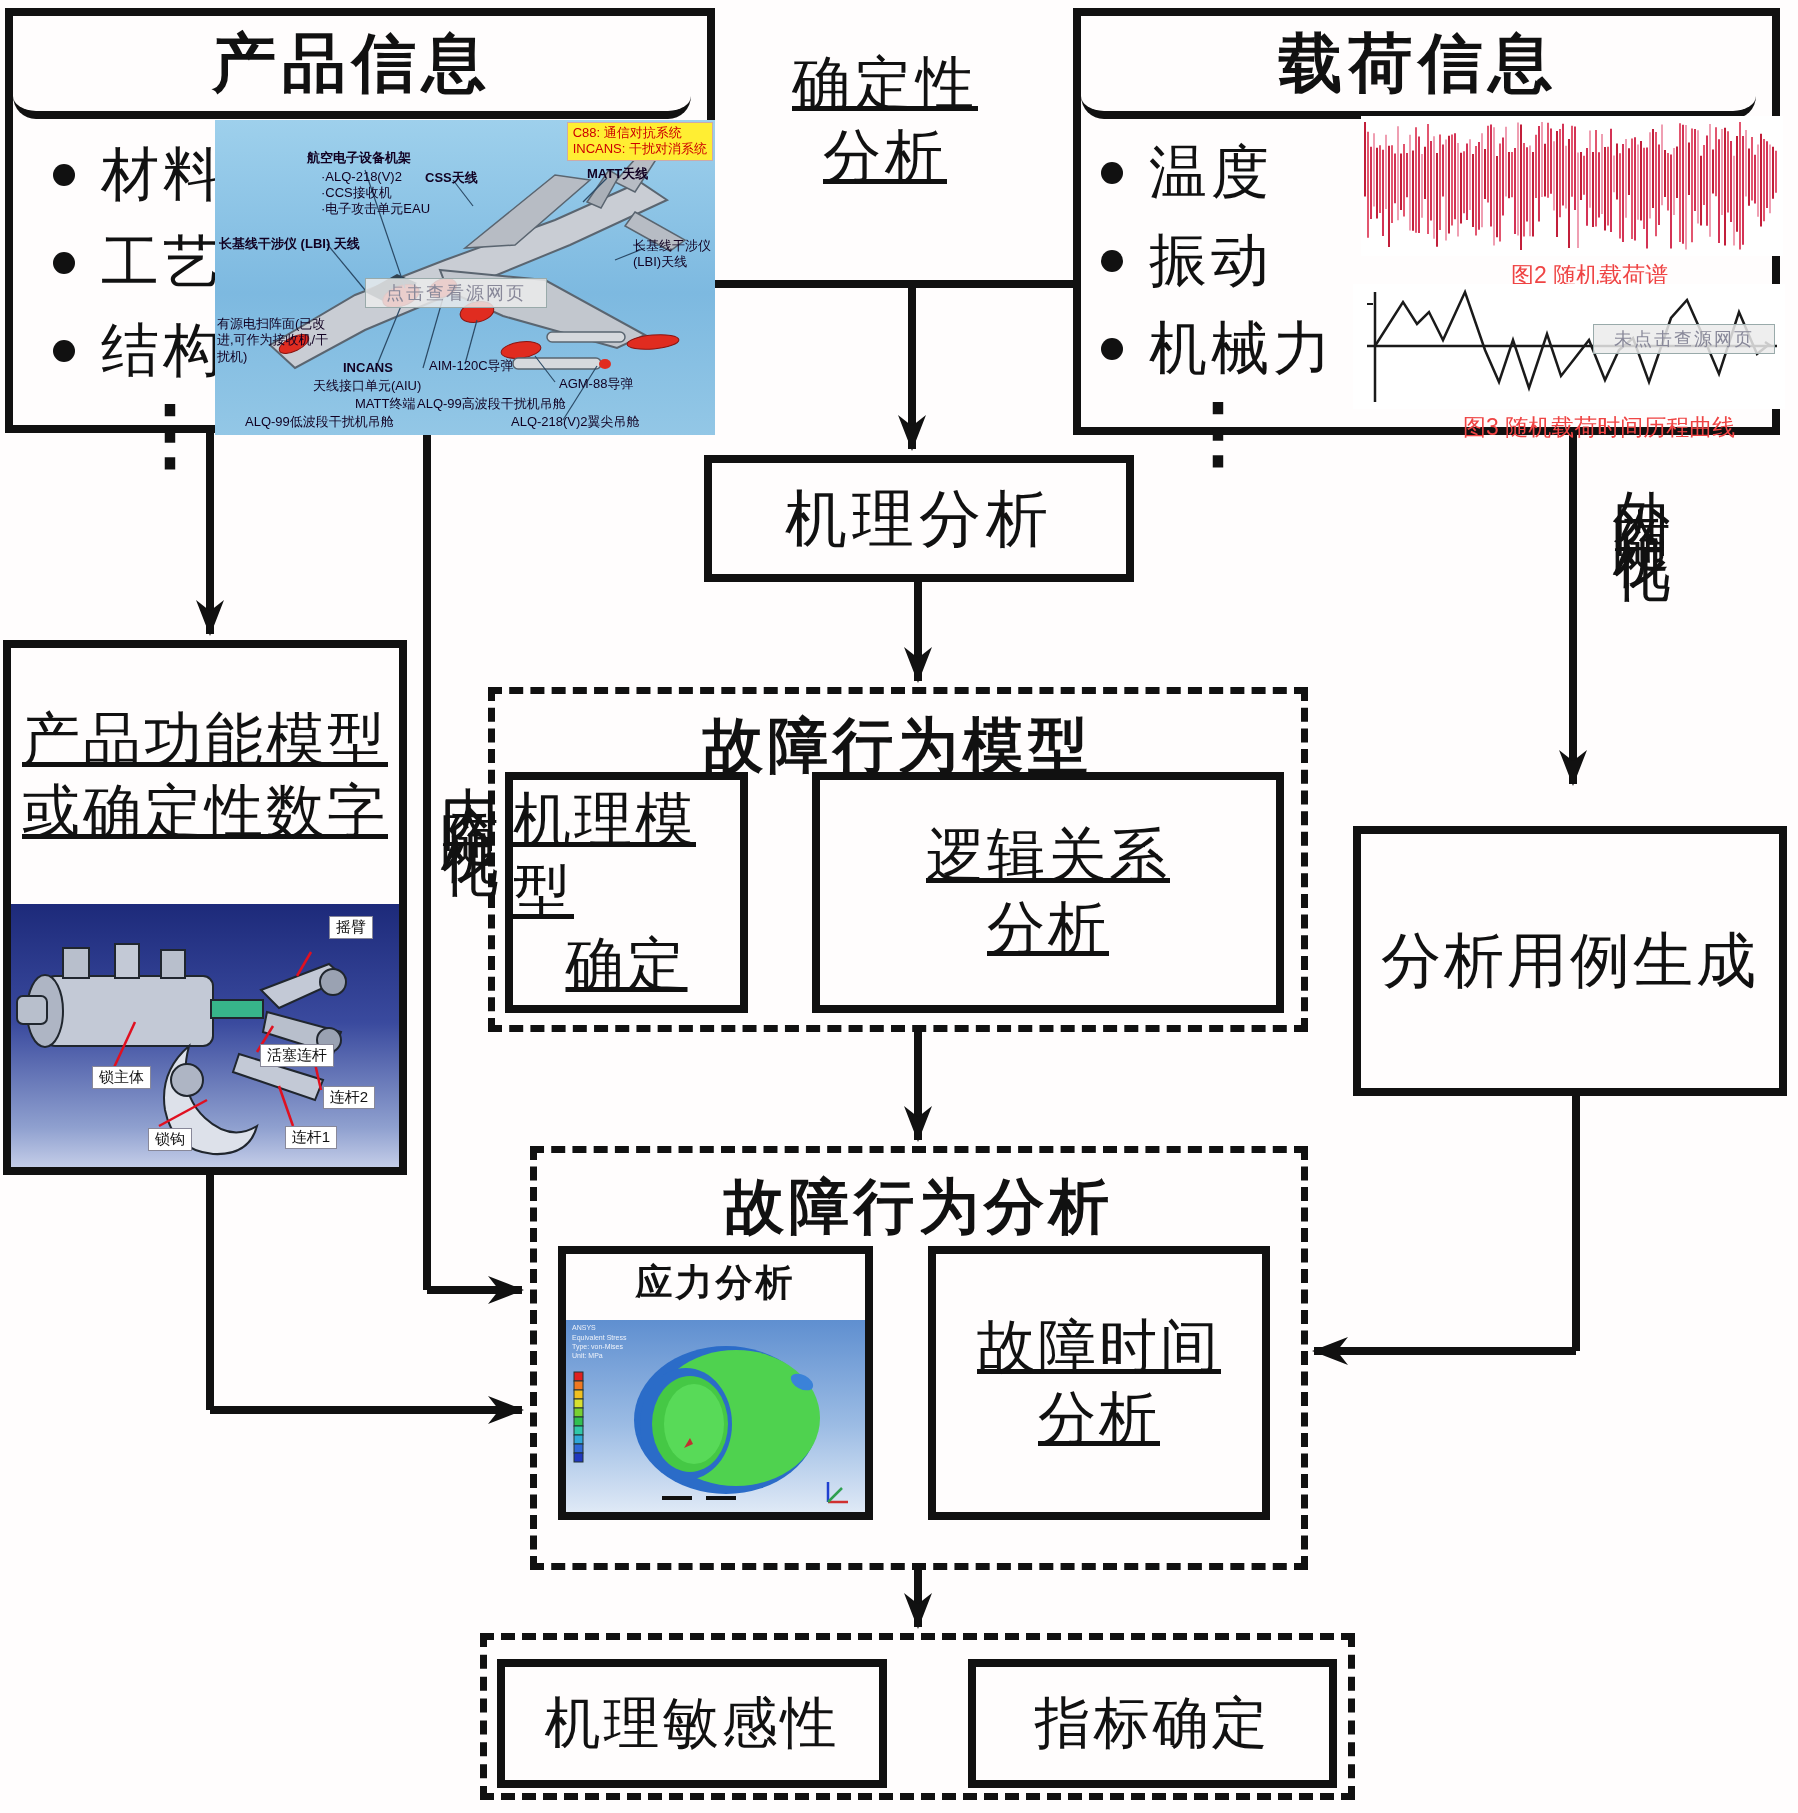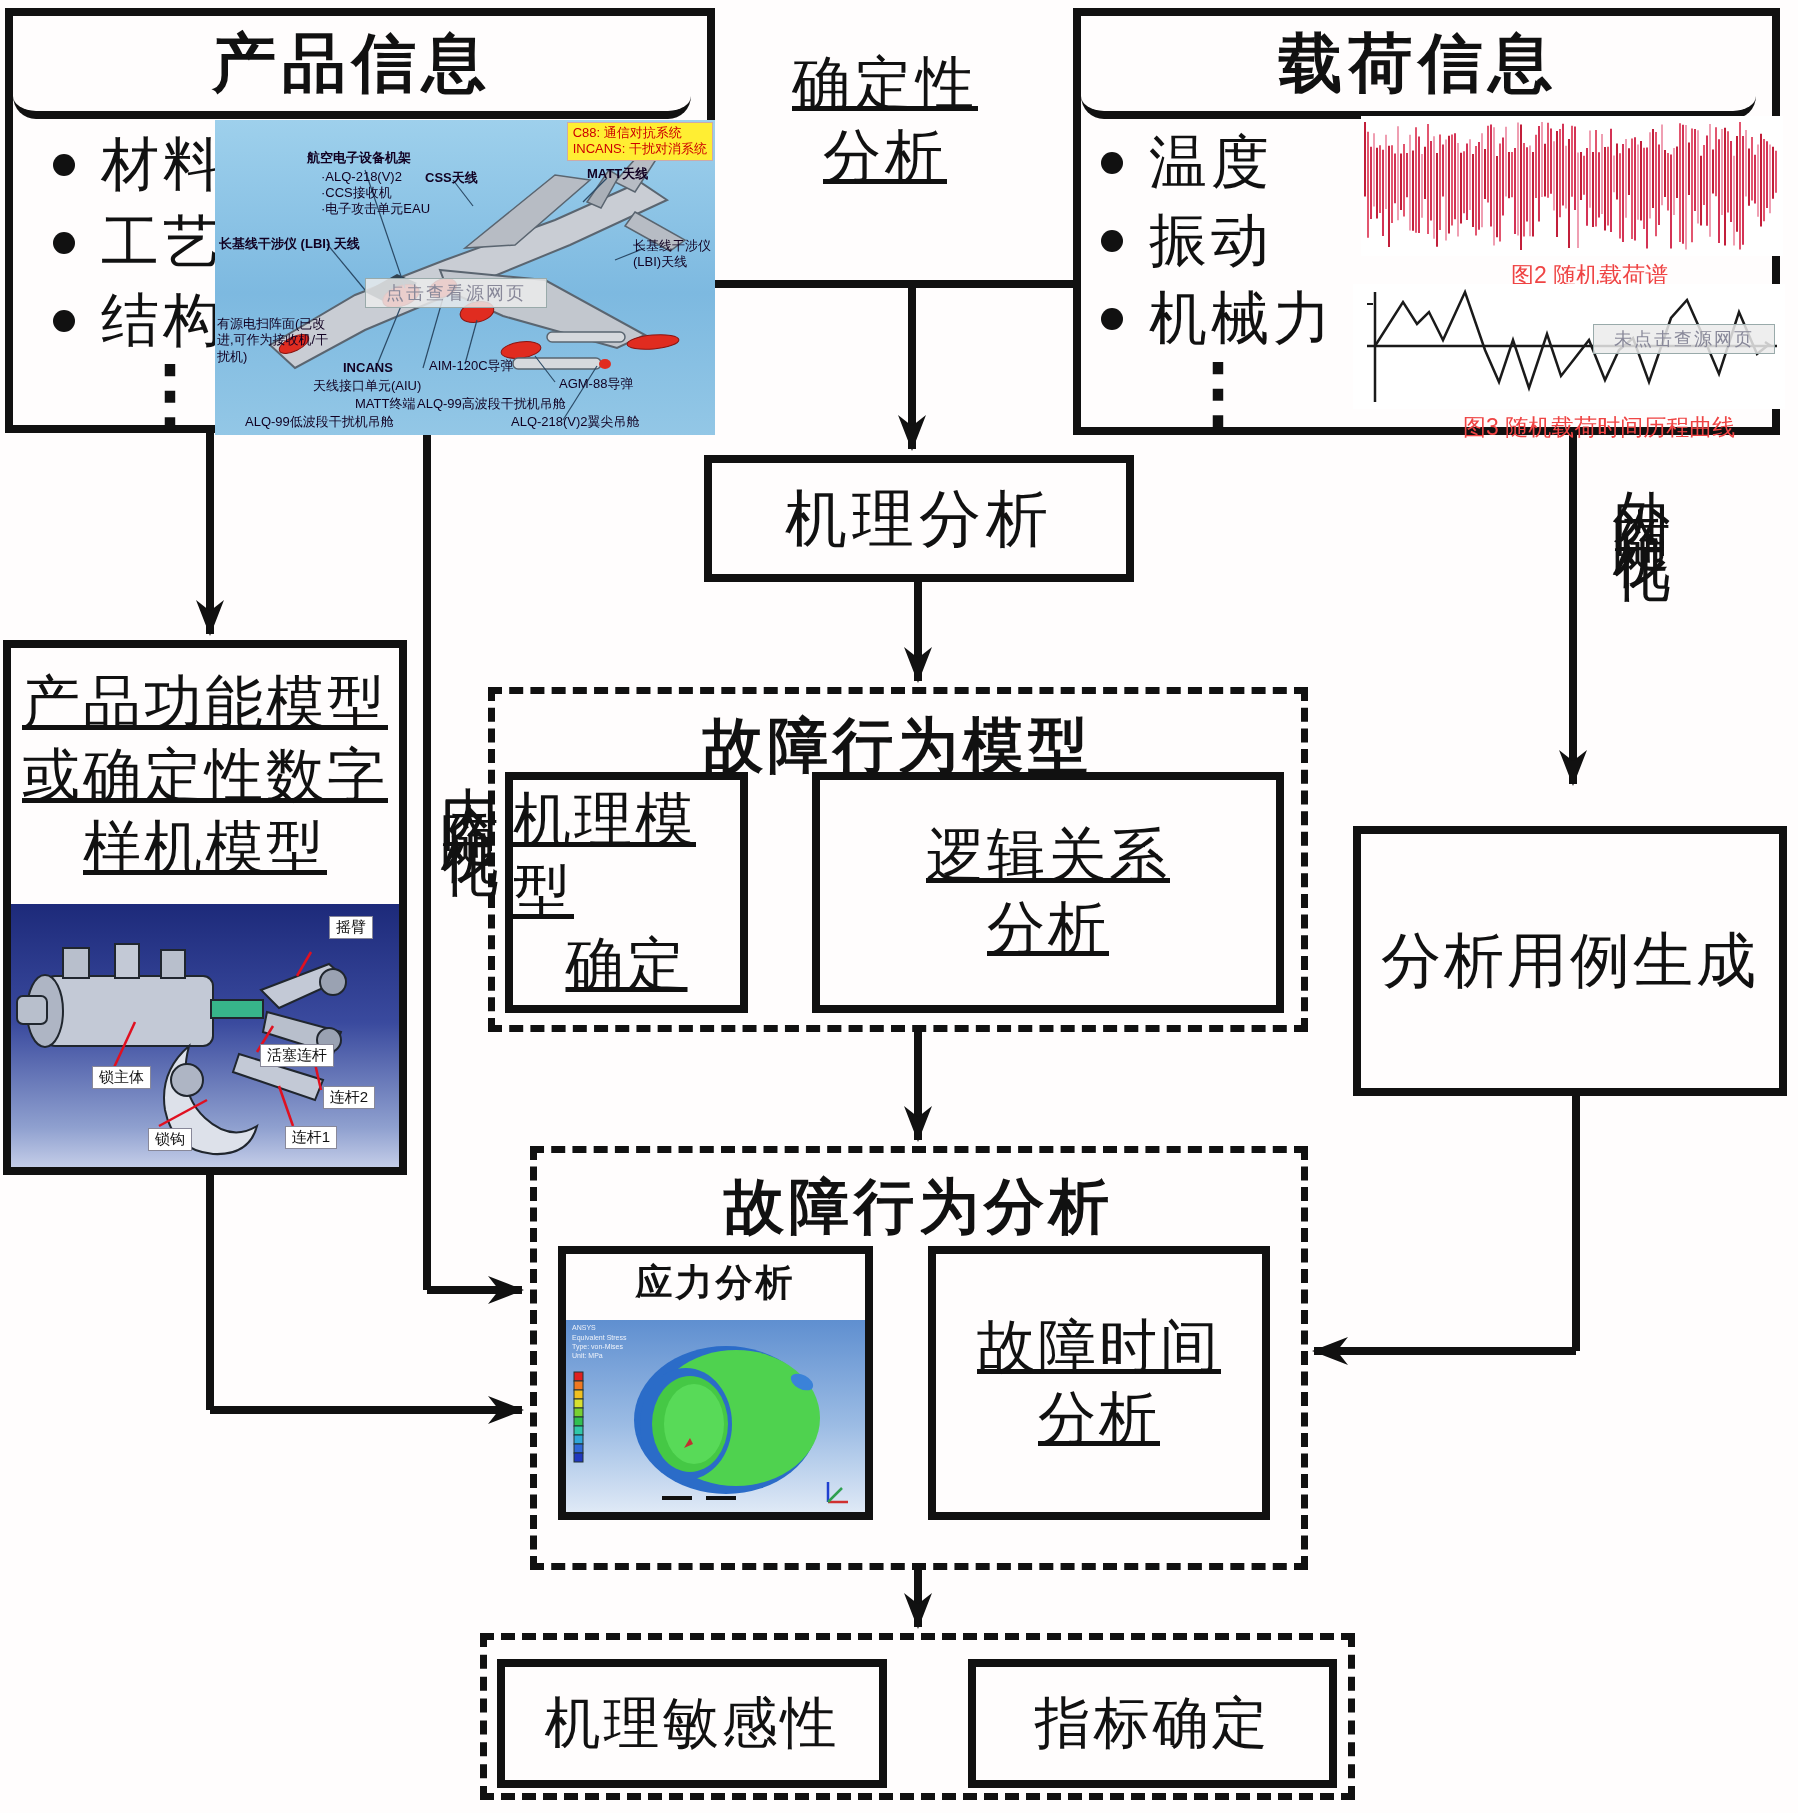--- a/index.html
+++ b/index.html
@@ -5,21 +5,21 @@
   html,body{margin:0;padding:0;background:#ffffff;}
   body{font-family:"Liberation Serif","DejaVu Serif",serif;color:#111;}
   #canvas{position:relative;width:1798px;height:1813px;background:#fffdfd;overflow:hidden;}
   .abs{position:absolute;}
   .box{position:absolute;border:8px solid #111;background:#fffdfd;box-sizing:border-box;}
   .dashed{position:absolute;border:7px dashed #111;background:transparent;box-sizing:border-box;}
   .center{display:flex;align-items:center;justify-content:center;text-align:center;}
   .col{display:flex;flex-direction:column;align-items:center;justify-content:center;text-align:left;text-decoration:underline;}
   .title-band{position:absolute;left:0;top:0;right:16px;height:95px;border-bottom:8px solid #111;
     display:flex;align-items:center;justify-content:center;font-size:64px;font-weight:bold;letter-spacing:6px;border-radius:23px;}
-  .bullet-row{display:flex;align-items:center;gap:26px;margin:0 0;}
+  .bullet-row{display:flex;align-items:center;gap:26px;margin:10px 0;}
   .bullet-dot{width:22px;height:22px;border-radius:50%;background:#111;flex:0 0 auto;}
   .bullet-label{font-size:58px;letter-spacing:4px;white-space:nowrap;}
   .vdots{font-size:78px;line-height:0.9;font-weight:bold;}
   .vtext{writing-mode:vertical-rl;text-orientation:upright;font-size:58px;letter-spacing:14px;white-space:nowrap;}
   .boxtext{font-size:58px;line-height:1.25;letter-spacing:3px;}
   .dash-title{position:absolute;left:0;right:0;text-align:center;font-size:60px;font-weight:bold;letter-spacing:5px;}
   .fig-caption{position:absolute;font-size:23px;color:#ef4444;white-space:nowrap;font-family:"Liberation Sans","DejaVu Sans",sans-serif;}
   .mini{position:absolute;font-size:13px;line-height:1.25;color:#102;white-space:nowrap;font-family:"Liberation Sans","DejaVu Sans",sans-serif;}
   .wm{position:absolute;background:rgba(235,235,235,.85);border:1px solid #9aa;color:#889;
       font-size:18px;padding:2px 20px;letter-spacing:2px;white-space:nowrap;filter:blur(.4px);
@@ -317,21 +317,20 @@
   </div>
 
   <div class="box center" style="left:704px;top:455px;width:430px;height:127px;z-index:2;font-size:62px;letter-spacing:5px;">
     <span>机理分析</span>
   </div>
 
   <div class="box" style="left:3px;top:640px;width:404px;height:535px;z-index:2">
     <div class="col" style="position:absolute;left:0;top:0;right:0;height:256px;">
       <div class="boxtext">产品功能模型</div>
       <div class="boxtext">或确定性数字</div>
-      <div class="boxtext">样机模型</div>
     </div>
 
     <div class="abs" style="left:0;top:256px;width:388px;height:263px;background:linear-gradient(180deg,#1d2a7a 0%,#3a4a9e 45%,#8fa0cf 85%,#c4cde8 100%);overflow:hidden;">
       <svg width="388" height="263" viewBox="0 0 388 263">
         <g stroke="#20262e" stroke-width="2">
           <rect x="34" y="72" width="168" height="70" rx="10" fill="#c3c9d6"></rect>
           <ellipse cx="34" cy="107" rx="18" ry="36" fill="#aeb5c4"></ellipse>
           <rect x="6" y="92" width="30" height="28" rx="6" fill="#b8bfcc"></rect>
           <rect x="52" y="44" width="26" height="30" fill="#b8bfcc"></rect>
           <rect x="104" y="40" width="24" height="34" fill="#c3c9d6"></rect>

